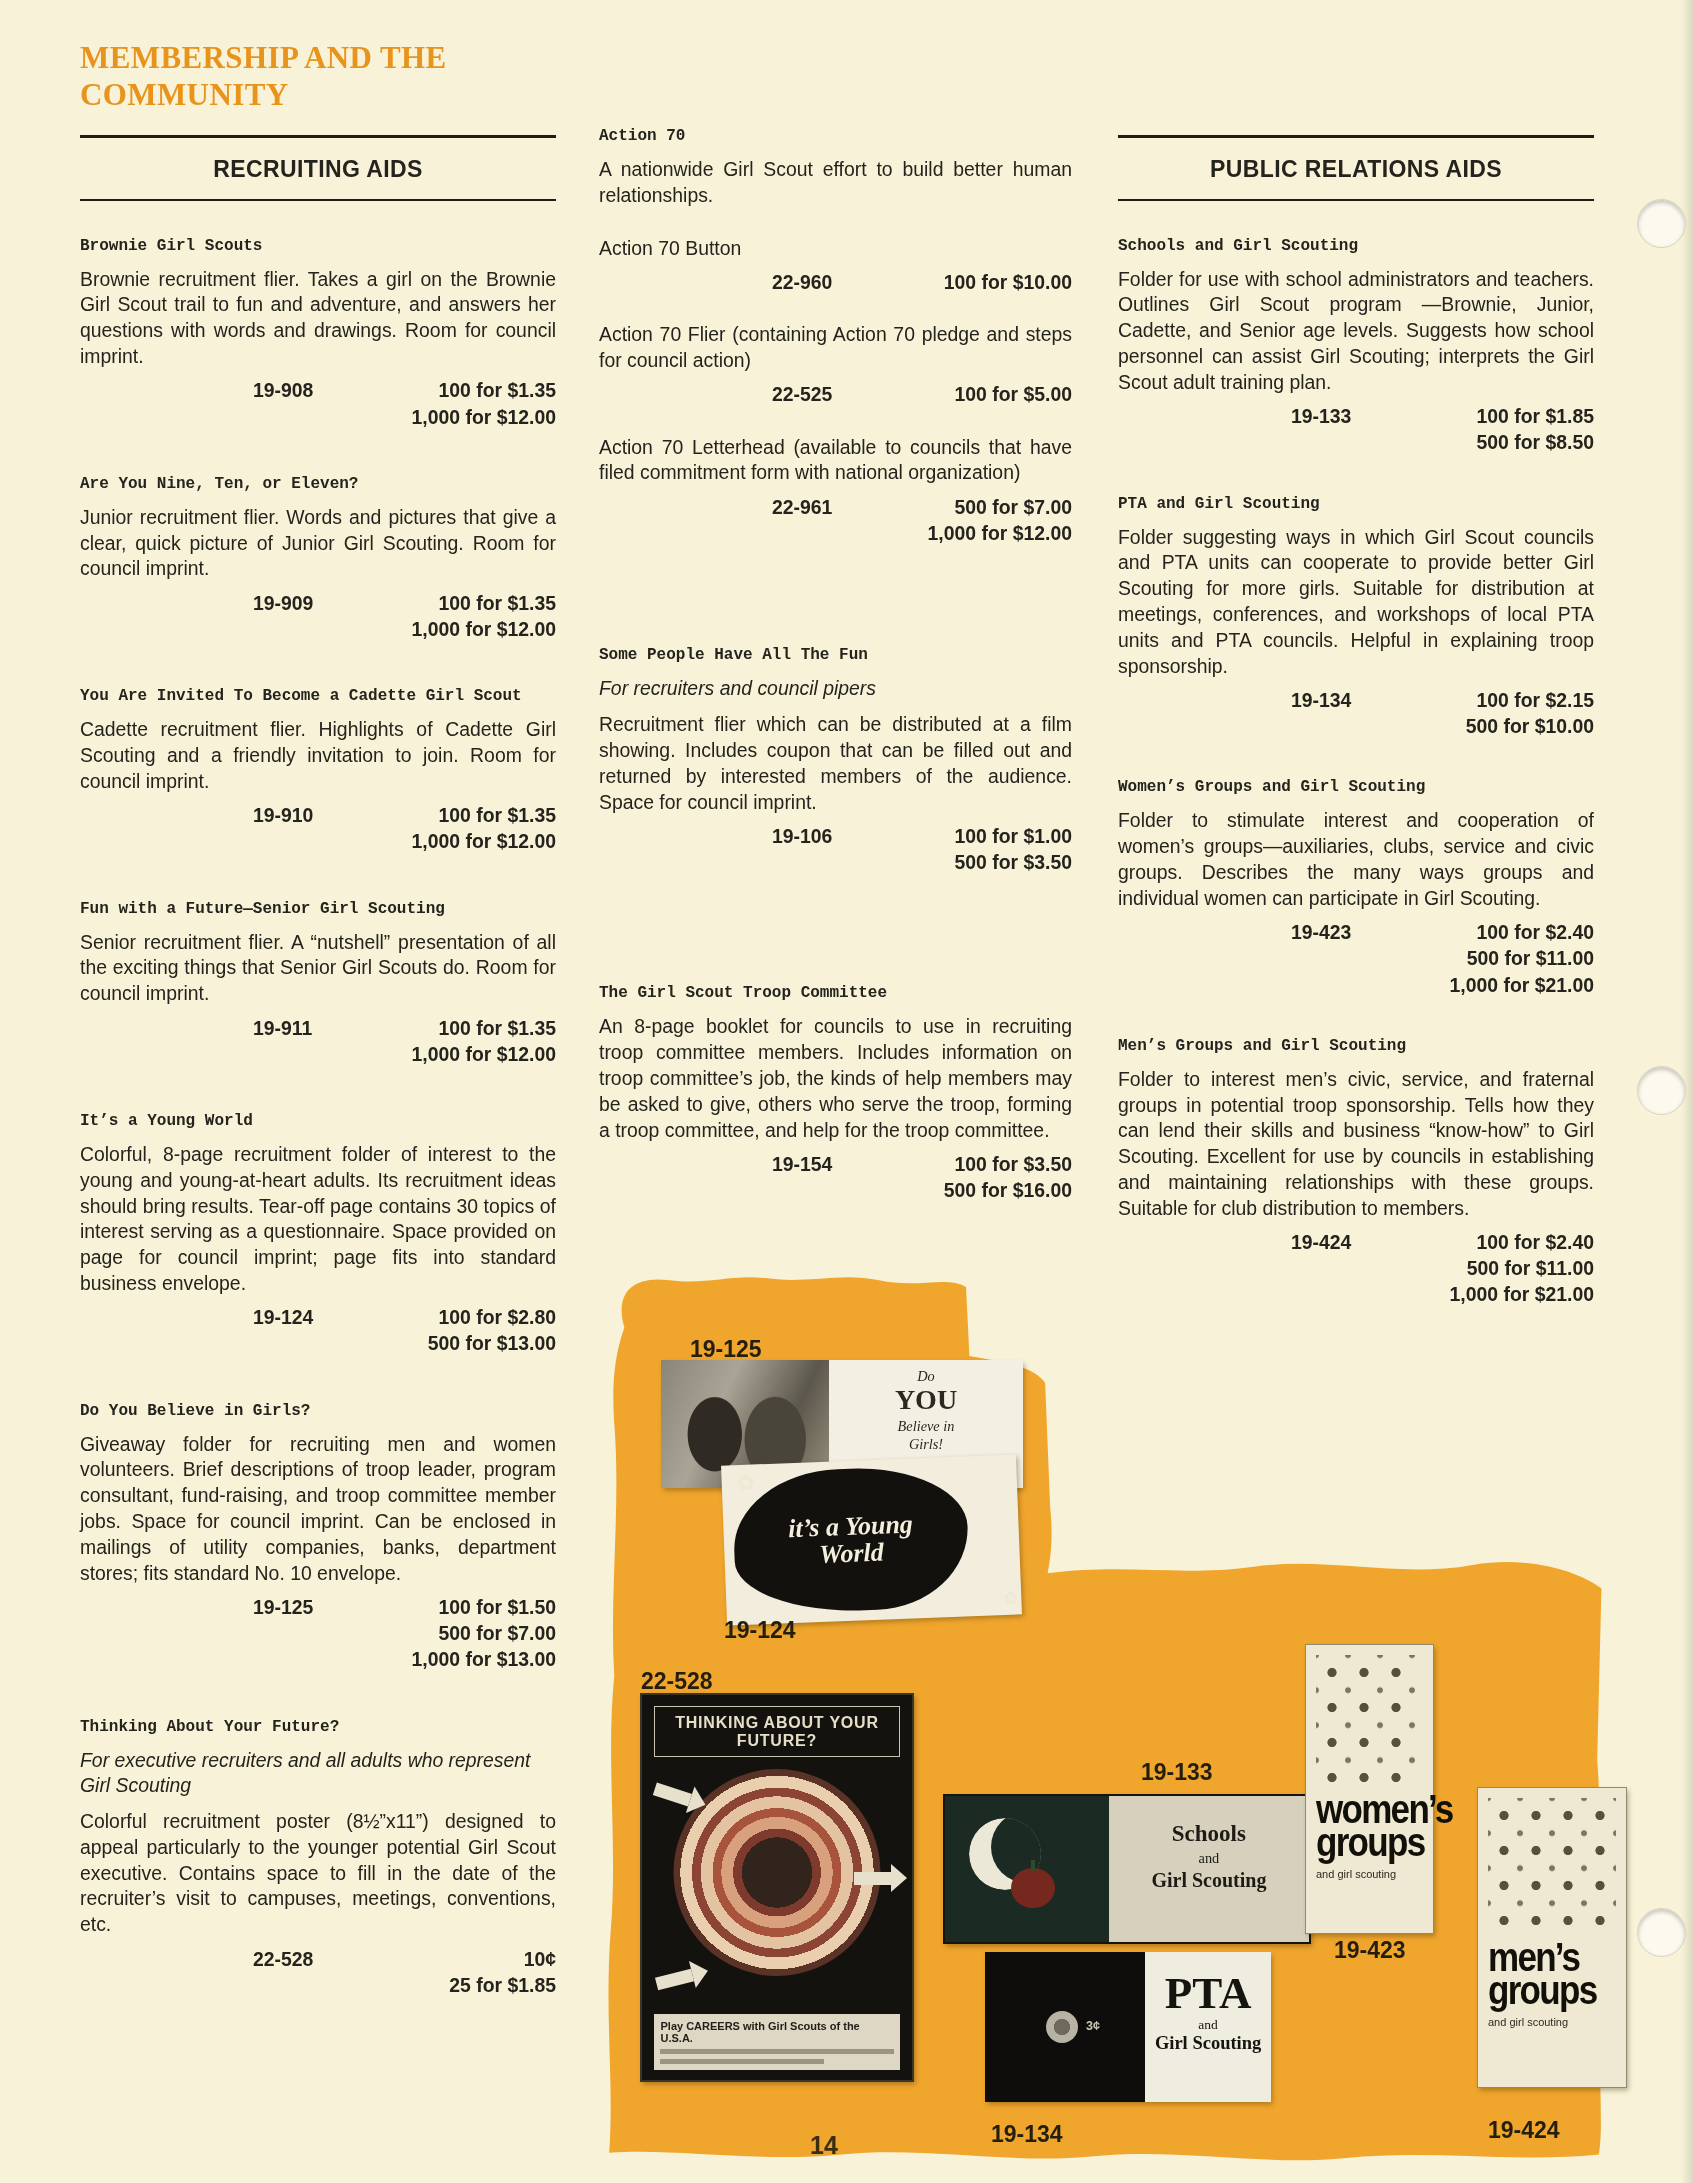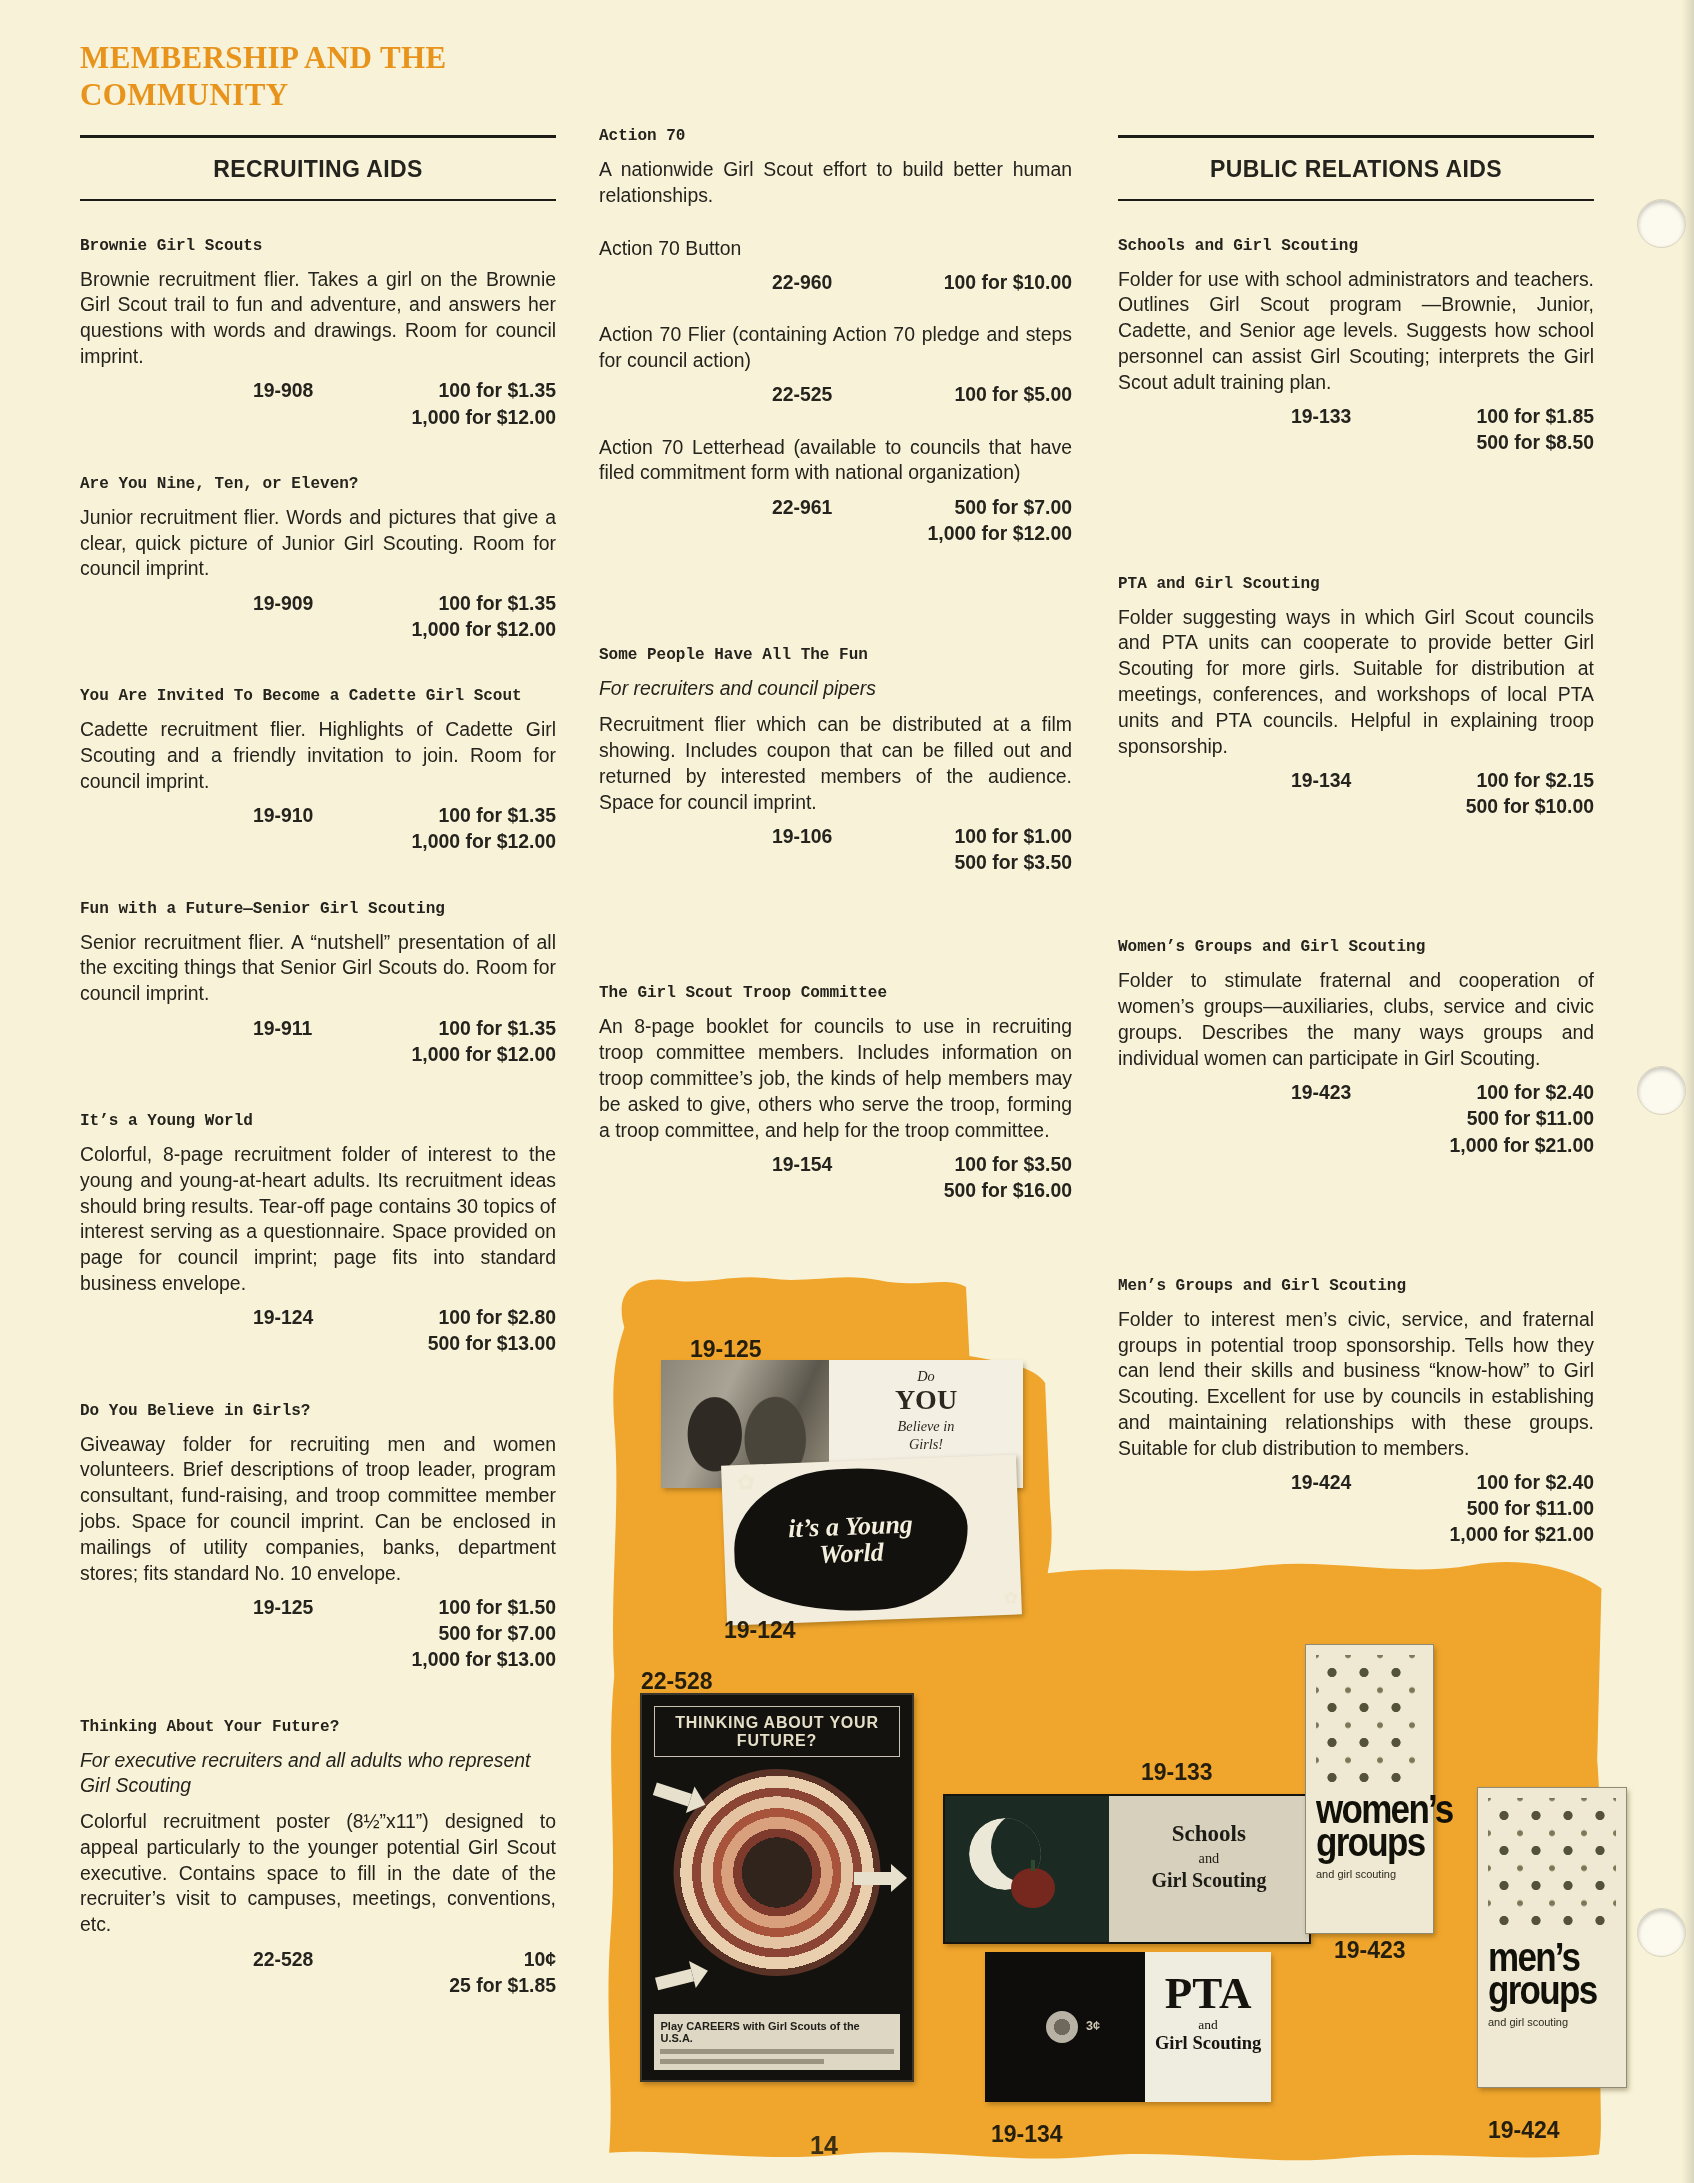--- a/index.html
+++ b/index.html
@@ -29,21 +29,21 @@
   .col-heading{
     border-top:3.4px solid #1e1c16; border-bottom:2.5px solid #1e1c16;
     text-align:center; font-weight:bold; font-size:23px;
     padding:17.7px 0 16px; letter-spacing:0.4px;
   }
   .item{ margin-top:44px; }
   .col-mid .item{ margin-top:27px; }
   .col-mid .item:first-child{ margin-top:0; }
   .col-mid .gap-xl{ margin-top:99px; }
   .col-mid .gap-xxl{ margin-top:108px; }
-  .col-right .item{ margin-top:118px; }
+  .col-right .item{ margin-top:38px; }
   .col-right .item:first-of-type{ margin-top:35px; }
   .col-left .item:first-of-type{ margin-top:35px; }
   .item-title{ font-weight:bold; font-size:16px; line-height:1.25; margin-bottom:11px;font-family:Liberation Mono, monospace; }
   .item-sub{ font-style:italic; font-size:19.4px; line-height:1.3; margin-bottom:11px; }
   .item-body{ font-size:19.4px; line-height:1.33; text-align:justify; }
   .prices{ margin-top:7.6px; font-weight:bold; font-size:19.4px; }
   .price-row{ display:flex; line-height:1.35; }
   .price-code{ padding-left:173px; white-space:nowrap; }
   .price-amt{ flex:1; text-align:right; }
   
@@ -386,21 +386,21 @@
           </div>
         <div class="price-row">
             <span class="price-code"></span>
             <span class="price-amt">500 for $10.00</span>
           </div>
       </div>
     </section>
 
     <section class="item">
       <h3 class="item-title">Women’s Groups and Girl Scouting</h3>
-      <p class="item-body">Folder to stimulate fraternal and cooperation of women’s groups—auxiliaries, clubs, service and civic groups. Describes the many ways groups and individual women can participate in Girl Scouting.</p>
+      <p class="item-body">Folder to stimulate interest and cooperation of women’s groups—auxiliaries, clubs, service and civic groups. Describes the many ways groups and individual women can participate in Girl Scouting.</p>
       <div class="prices">
         <div class="price-row">
             <span class="price-code">19-423</span>
             <span class="price-amt">100 for $2.40</span>
           </div>
         <div class="price-row">
             <span class="price-code"></span>
             <span class="price-amt">500 for $11.00</span>
           </div>
         <div class="price-row">

